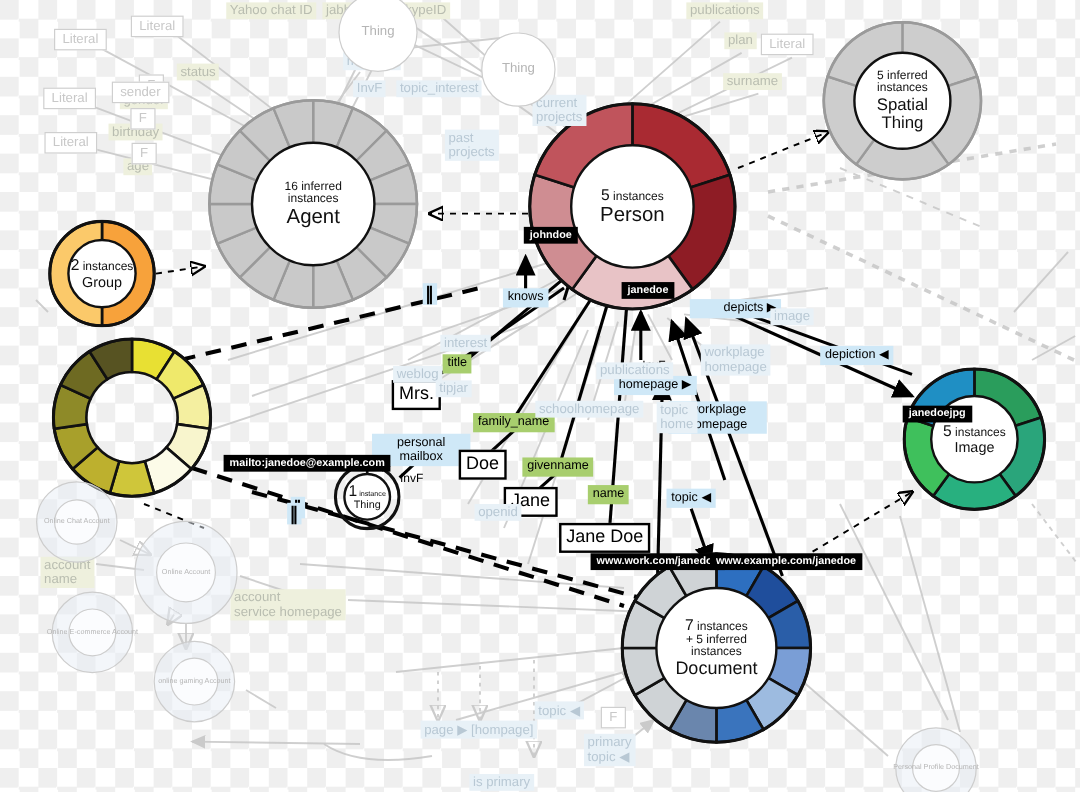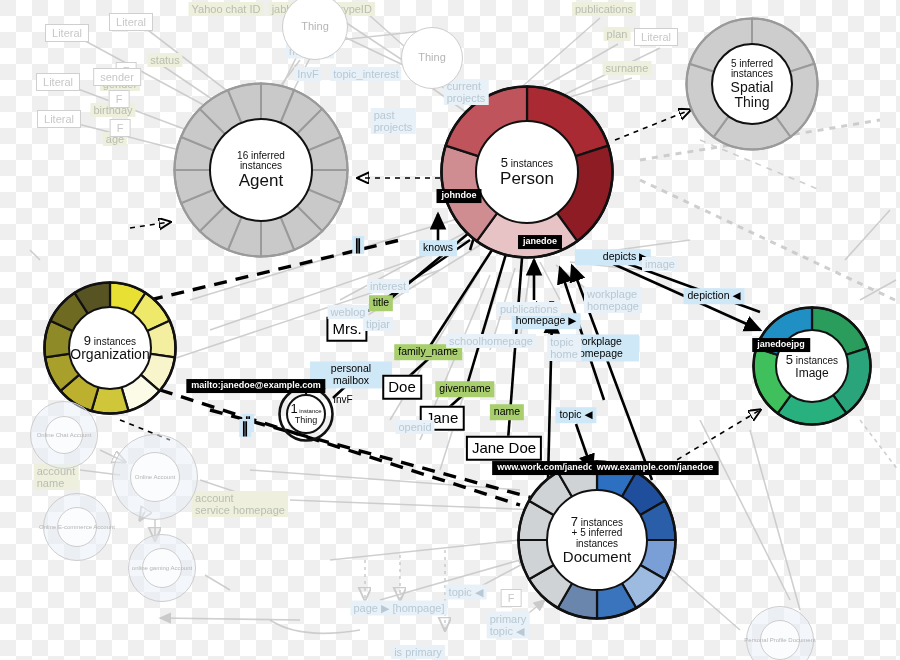--- a/index.html
+++ b/index.html
@@ -194,37 +194,42 @@
         <path d="M87,1.5 A85.5,85.5 0 0 1 168.31533214323562,60.579046980941996 L132.65071278216737,72.16718427000252 A48,48 0 0 0 87,39 Z" fill="#a92a32" stroke="#111111" stroke-width="2.2"></path>
         <path d="M168.31533214323562,60.579046980941996 A85.5,85.5 0 0 1 137.25563907100644,156.170953019058 L115.2136921100387,125.83281572999748 A48,48 0 0 0 132.65071278216737,72.16718427000252 Z" fill="#8e1c25" stroke="#111111" stroke-width="2.2"></path>
         <path d="M137.25563907100644,156.170953019058 A85.5,85.5 0 0 1 36.74436092899356,156.170953019058 L58.78630788996129,125.83281572999748 A48,48 0 0 0 115.2136921100387,125.83281572999748 Z" fill="#e8c3c6" stroke="#111111" stroke-width="2.2"></path>
         <path d="M36.74436092899356,156.170953019058 A85.5,85.5 0 0 1 5.684667856764364,60.57904698094201 L41.349287217832625,72.16718427000254 A48,48 0 0 0 58.78630788996129,125.83281572999748 Z" fill="#cf8d92" stroke="#111111" stroke-width="2.2"></path>
         <path d="M5.684667856764364,60.57904698094201 A85.5,85.5 0 0 1 86.99999999999999,1.5 L86.99999999999999,39 A48,48 0 0 0 41.349287217832625,72.16718427000254 Z" fill="#c0545c" stroke="#111111" stroke-width="2.2"></path>
         <circle cx="87" cy="87" r="85.5" fill="none" stroke="#111111" stroke-width="2.6"></circle>
       </svg><div class="hub" style="height: 100px; width: 100px; border: 2.8px solid rgb(17, 17, 17);">
         <div class="cnt"><b>5</b> instances</div>
         <div class="nm">Person</div>
       </div></div>
+    <div class="node" style="left: 40px; top: 183px; height: 90px; width: 90px;"><svg width="90" height="90">
+        <path d="M45,1.5 A43.5,43.5 0 0 1 45,88.5 L45,70 A25,25 0 0 0 45,20 Z" fill="#f7a23b" stroke="#111111" stroke-width="2.2"></path>
+        <path d="M45,88.5 A43.5,43.5 0 0 1 44.99999999999999,1.5 L44.99999999999999,20 A25,25 0 0 0 45,70 Z" fill="#fbc96a" stroke="#111111" stroke-width="2.2"></path>
+        <circle cx="45" cy="45" r="43.5" fill="none" stroke="#111111" stroke-width="2.6"></circle>
+      </svg><div class="hub" style="height: 54px; width: 54px; border: 2.8px solid rgb(17, 17, 17);">
+        <div class="cnt"><b>2</b> instances</div>
+        <div class="nm" style="font-size: 12px;">Group</div>
+      </div></div>
     <div class="node" style="left: 43px; top: 281px; height: 134px; width: 134px;"><svg width="134" height="134">
         <path d="M67,1.5 A65.5,65.5 0 0 1 102.41197354334165,11.89789359955764 L87.54435106331272,35.03236575241512 A38,38 0 0 0 67,29 Z" fill="#e8e033" stroke="#111111" stroke-width="2.2"></path>
         <path d="M102.41197354334165,11.89789359955764 A65.5,65.5 0 0 1 126.58089569572095,39.79031664837645 L101.5660158234717,51.214229505928316 A38,38 0 0 0 87.54435106331272,35.03236575241512 Z" fill="#efe96b" stroke="#111111" stroke-width="2.2"></path>
         <path d="M126.58089569572095,39.79031664837645 A65.5,65.5 0 0 1 131.8333044432011,76.32162190690018 L104.61321479147544,72.40796385438483 A38,38 0 0 0 101.5660158234717,51.214229505928316 Z" fill="#f4efa0" stroke="#111111" stroke-width="2.2"></path>
         <path d="M131.8333044432011,76.32162190690018 A65.5,65.5 0 0 1 116.50159712020391,109.89337807341617 L95.71848382546182,91.88470788992083 A38,38 0 0 0 104.61321479147544,72.40796385438483 Z" fill="#f8f5cd" stroke="#111111" stroke-width="2.2"></path>
         <path d="M116.50159712020391,109.89337807341617 A65.5,65.5 0 0 1 85.45348247311367,129.84678977174957 L77.70583715997434,103.4607329973509 A38,38 0 0 0 95.71848382546182,91.88470788992083 Z" fill="#fcfbe8" stroke="#111111" stroke-width="2.2"></path>
         <path d="M85.45348247311367,129.84678977174957 A65.5,65.5 0 0 1 48.546517526886376,129.84678977174957 L56.29416284002568,103.4607329973509 A38,38 0 0 0 77.70583715997434,103.4607329973509 Z" fill="#cfc63a" stroke="#111111" stroke-width="2.2"></path>
         <path d="M48.546517526886376,129.84678977174957 A65.5,65.5 0 0 1 17.49840287979609,109.89337807341619 L38.28151617453819,91.88470788992083 A38,38 0 0 0 56.29416284002568,103.4607329973509 Z" fill="#bdb02e" stroke="#111111" stroke-width="2.2"></path>
         <path d="M17.49840287979609,109.89337807341619 A65.5,65.5 0 0 1 2.1666955567989135,76.32162190690018 L29.386785208524557,72.40796385438483 A38,38 0 0 0 38.28151617453819,91.88470788992083 Z" fill="#a8a02b" stroke="#111111" stroke-width="2.2"></path>
         <path d="M2.1666955567989135,76.32162190690018 A65.5,65.5 0 0 1 7.419104304279067,39.79031664837641 L32.43398417652831,51.2142295059283 A38,38 0 0 0 29.386785208524557,72.40796385438483 Z" fill="#8e8a28" stroke="#111111" stroke-width="2.2"></path>
         <path d="M7.419104304279067,39.79031664837641 A65.5,65.5 0 0 1 31.58802645665832,11.897893599557662 L46.45564893668727,35.03236575241513 A38,38 0 0 0 32.43398417652831,51.2142295059283 Z" fill="#6e6a22" stroke="#111111" stroke-width="2.2"></path>
         <path d="M31.58802645665832,11.897893599557662 A65.5,65.5 0 0 1 66.99999999999999,1.5 L67,29 A38,38 0 0 0 46.45564893668727,35.03236575241513 Z" fill="#575322" stroke="#111111" stroke-width="2.2"></path>
         <circle cx="67" cy="67" r="65.5" fill="none" stroke="#111111" stroke-width="2.6"></circle>
-      </svg><div class="hub" style="height: 80px; width: 80px; border: 2.8px solid rgb(17, 17, 17);">
-        <div class="cnt"><b>9</b> instances</div>
-        <div class="nm" style="font-size: 14px;">Organization</div>
-      </div></div>
+      </svg></div>
     <div class="node" style="left: 685px; top: 17px; height: 134px; width: 134px;"><svg width="134" height="134">
         <path d="M67,1.5 A65.5,65.5 0 0 1 129.29420181733255,46.75938686844094 L102.18909110292068,55.566371208126945 A37,37 0 0 0 67,30 Z" fill="#cdcdcd" stroke="#9a9a9a" stroke-width="2"></path>
         <path d="M129.29420181733255,46.75938686844094 A65.5,65.5 0 0 1 105.49993402515699,119.99061313155906 L88.7480543348215,96.93362879187305 A37,37 0 0 0 102.18909110292068,55.566371208126945 Z" fill="#cdcdcd" stroke="#9a9a9a" stroke-width="2"></path>
         <path d="M105.49993402515699,119.99061313155906 A65.5,65.5 0 0 1 28.500065974843018,119.99061313155906 L45.251945665178496,96.93362879187305 A37,37 0 0 0 88.7480543348215,96.93362879187305 Z" fill="#cdcdcd" stroke="#9a9a9a" stroke-width="2"></path>
         <path d="M28.500065974843018,119.99061313155906 A65.5,65.5 0 0 1 4.705798182667436,46.759386868440956 L31.810908897079315,55.56637120812695 A37,37 0 0 0 45.251945665178496,96.93362879187305 Z" fill="#cdcdcd" stroke="#9a9a9a" stroke-width="2"></path>
         <path d="M4.705798182667436,46.759386868440956 A65.5,65.5 0 0 1 66.99999999999999,1.5 L67,30 A37,37 0 0 0 31.810908897079315,55.56637120812695 Z" fill="#cdcdcd" stroke="#9a9a9a" stroke-width="2"></path>
         <circle cx="67" cy="67" r="65.5" fill="none" stroke="#9a9a9a" stroke-width="2.2"></circle>
       </svg><div class="hub" style="height: 78px; width: 78px; border: 2.6px solid rgb(17, 17, 17);">
         <div class="cnt">5 inferred</div>
         <div class="cnt">instances</div>

